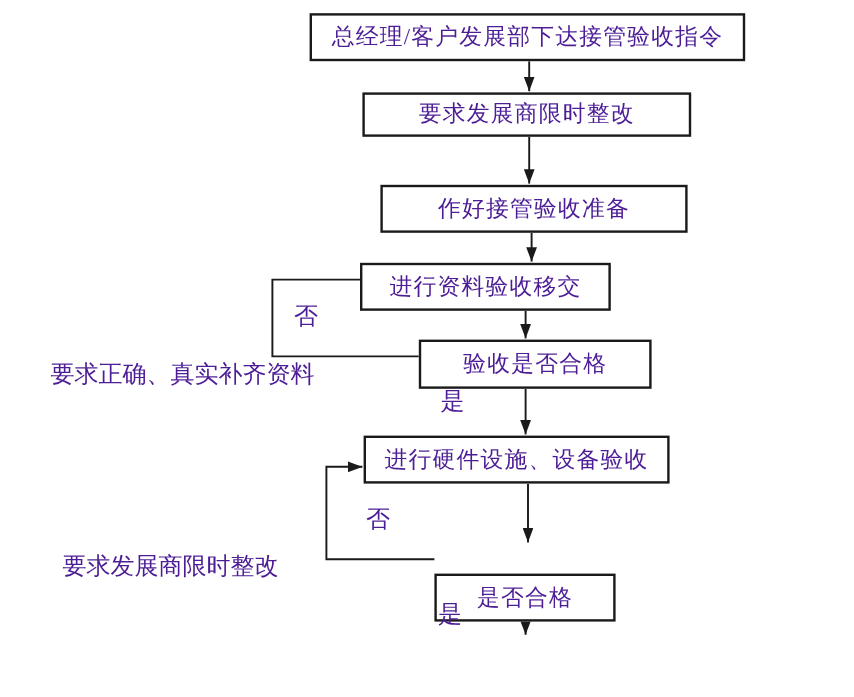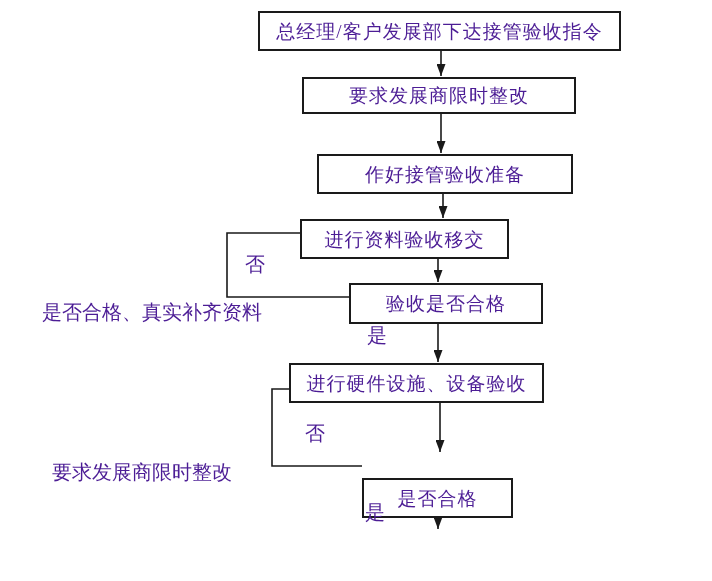--- a/index.html
+++ b/index.html
@@ -47,21 +47,21 @@
     font-size: 20px;
     line-height: 1;
     white-space: nowrap;
   }
   
   #n-issue     { left: 258px; top: 11px;  width: 363px; height: 40px; }
   #n-team      { left: 302px; top: 77px;  width: 274px; height: 37px; }
   #n-prepare   { left: 317px; top: 154px; width: 256px; height: 40px; }
   #n-handover  { left: 300px; top: 219px; width: 209px; height: 40px; }
   #n-doccheck  { left: 349px; top: 283px; width: 194px; height: 41px; }
-  #n-hardware  { left: 289px; top: 363px; width: 255px; height: 40px; }
+  #n-hardware  { left: 303px; top: 363px; width: 255px; height: 40px; }
   #n-passcheck { left: 362px; top: 453px; width: 151px; height: 40px; margin-top: 25px; }
   #n-archive   { left: 362px; top: 530px; width: 151px; height: 41px; }
   
   #lbl-no1  { left: 245px; top: 254px; }
   #lbl-yes1 { left: 367px; top: 325px; }
   #lbl-no2  { left: 305px; top: 423px; }
   #lbl-yes2 { left: 365px; top: 502px; }
   #ann-docs    { left: 42px; top: 302px; }
   #ann-rectify { left: 52px; top: 462px; }
 </style>
@@ -93,16 +93,16 @@
   <div class="node" id="n-handover">进行资料验收移交</div>
   <div class="node" id="n-doccheck">验收是否合格</div>
   <div class="node" id="n-hardware">进行硬件设施、设备验收</div>
   <div class="node" id="n-passcheck">是否合格</div>
 
   <div class="edge-label" id="lbl-no1">否</div>
   <div class="edge-label" id="lbl-yes1">是</div>
   <div class="edge-label" id="lbl-no2">否</div>
   <div class="edge-label" id="lbl-yes2">是</div>
 
-  <div class="annotation" id="ann-docs">是否合格、真实补齐资料</div>
+  <div class="annotation" id="ann-docs">要求正确、真实补齐资料</div>
   <div class="annotation" id="ann-rectify">要求发展商限时整改</div>
 
 </div>
 
 </body></html>

